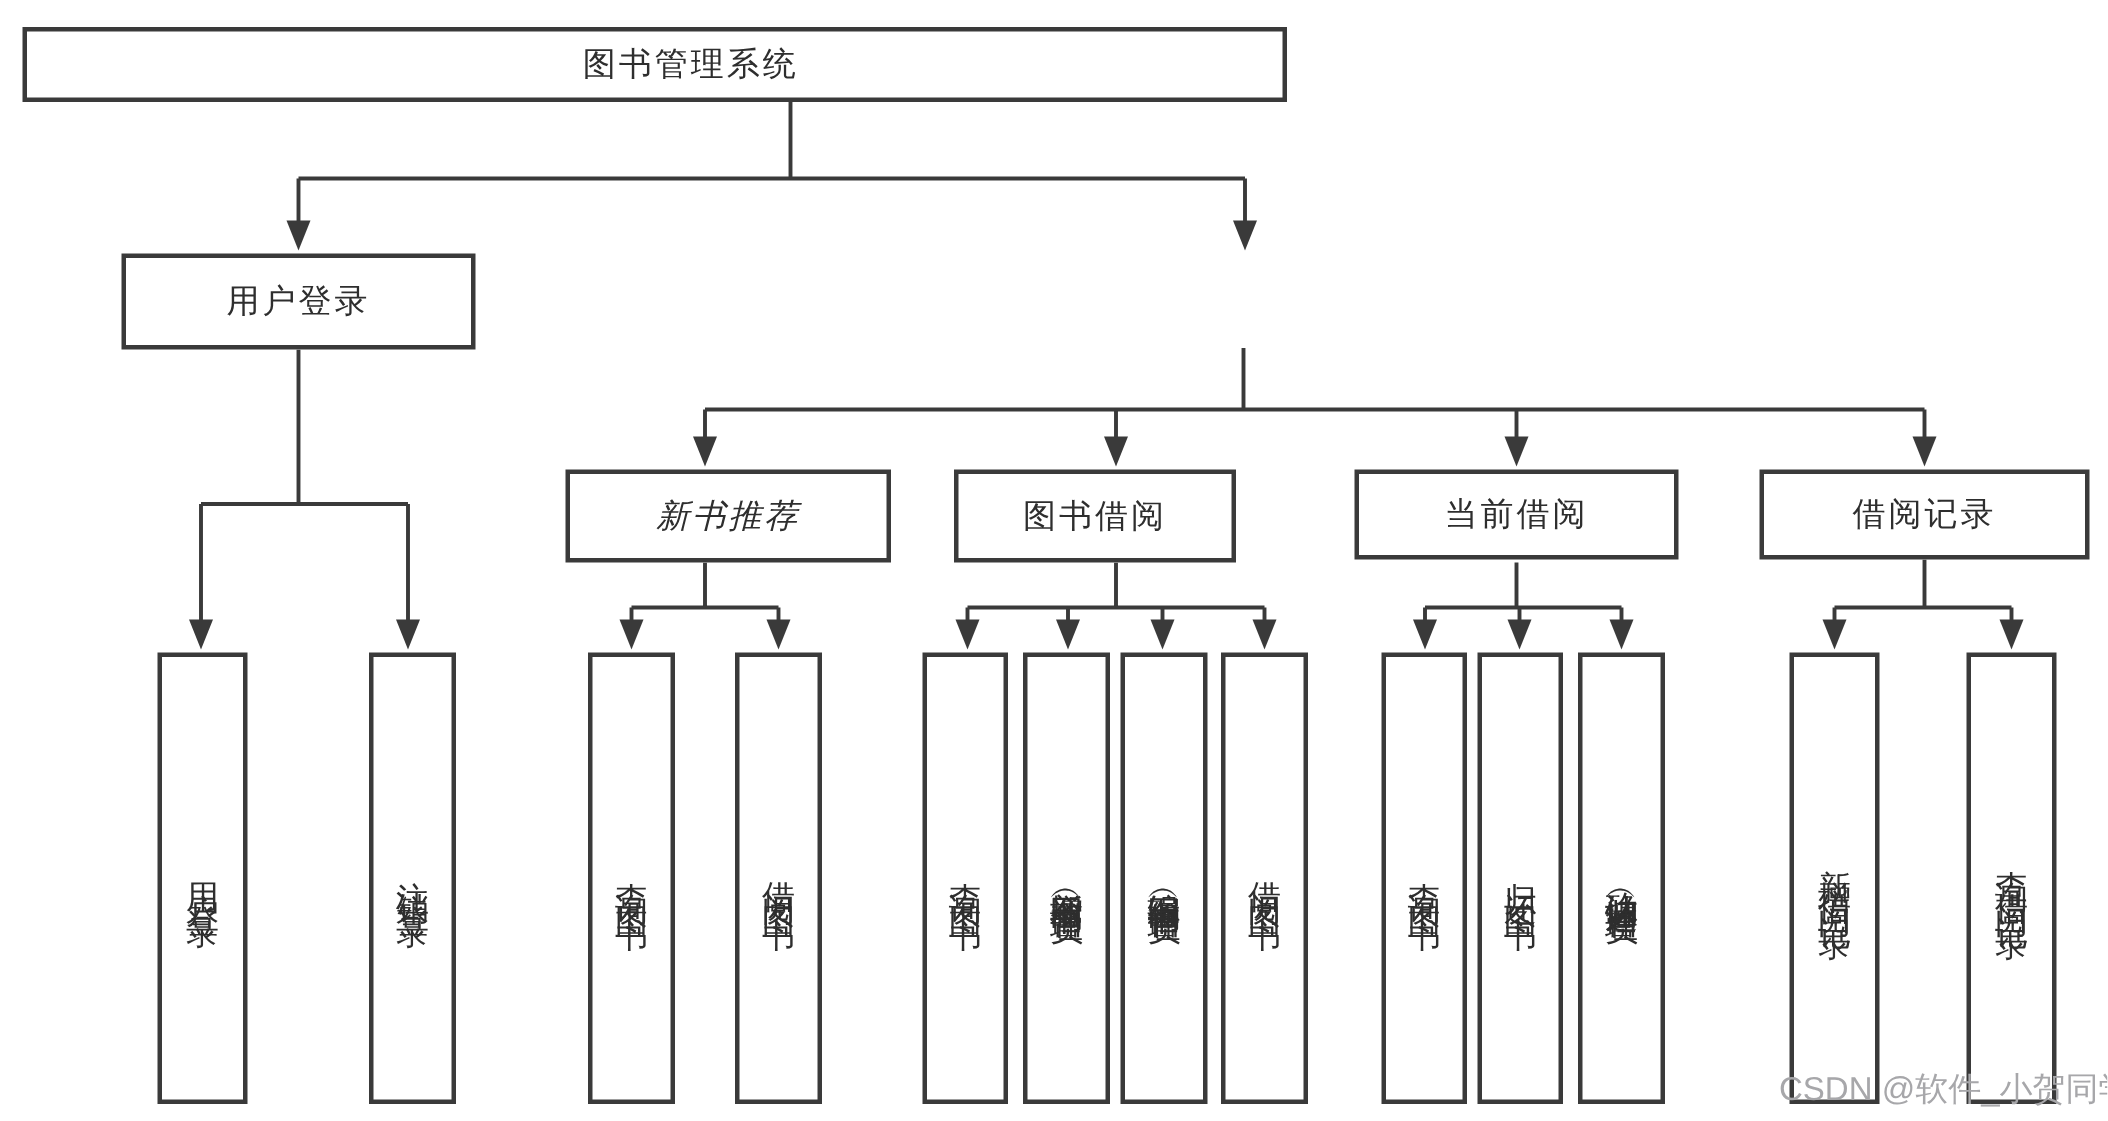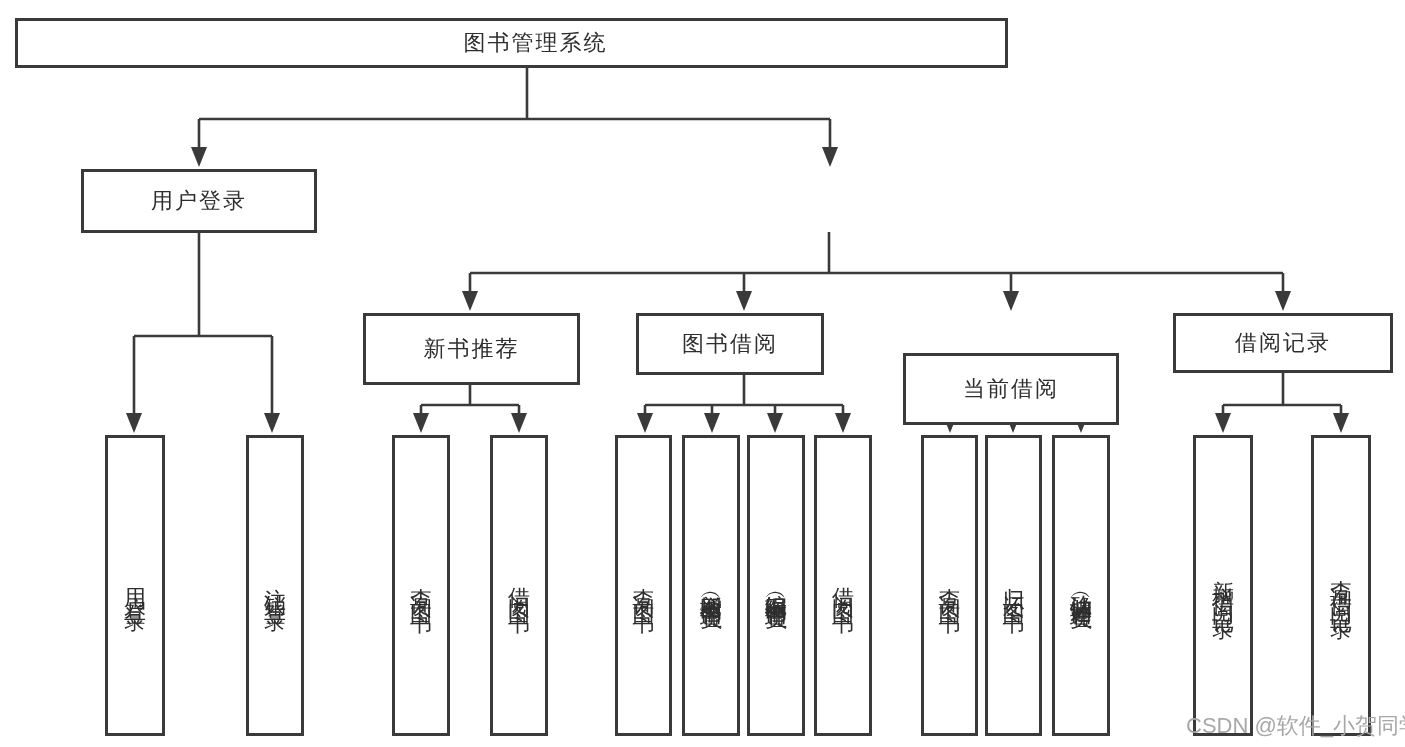--- a/index.html
+++ b/index.html
@@ -107,35 +107,35 @@
     <path d="M1011 375 V405 M950 405 H1081 M950 405 V415 M1013 405 V415 M1081 405 V415"></path>
     <polygon points="942,413 958,413 950,433"></polygon>
     <polygon points="1005,413 1021,413 1013,433"></polygon>
     <polygon points="1073,413 1089,413 1081,433"></polygon>
 
     <path d="M1283 373 V405 M1223 405 H1341 M1223 405 V415 M1341 405 V415"></path>
     <polygon points="1215,413 1231,413 1223,433"></polygon>
     <polygon points="1333,413 1349,413 1341,433"></polygon>
   </svg>
 
-  <div class="node" style="left:15px; top:18px; width:993px; height:50px;padding-left:48px;">
+  <div class="node" style="left:15px; top:18px; width:843px; height:50px;padding-left:48px;">
     <span>图书管理系统</span>
   </div>
 
   <div class="node" style="left:81px; top:169px; width:236px; height:64px;">
     <span>用户登录</span>
   </div>
 
-  <div class="node" style="left:363px; top:313px; width:217px; height:72px;">
+  <div class="node" style="left:377px; top:313px; width:217px; height:62px;font-style:italic;">
     <span>新书推荐</span>
   </div>
   <div class="node" style="left:636px; top:313px; width:188px; height:62px;">
     <span>图书借阅</span>
   </div>
-  <div class="node" style="left:903px; top:313px; width:216px; height:72px;margin-top:40px;">
+  <div class="node" style="left:903px; top:313px; width:216px; height:60px;">
     <span>当前借阅</span>
   </div>
   <div class="node" style="left:1173px; top:313px; width:220px; height:60px;">
     <span>借阅记录</span>
   </div>
 
   <div class="node leaf" style="left:105px; width:60px;">
     <span class="vtext">用户登录</span>
   </div>
   <div class="node leaf" style="left:246px; width:58px;">

